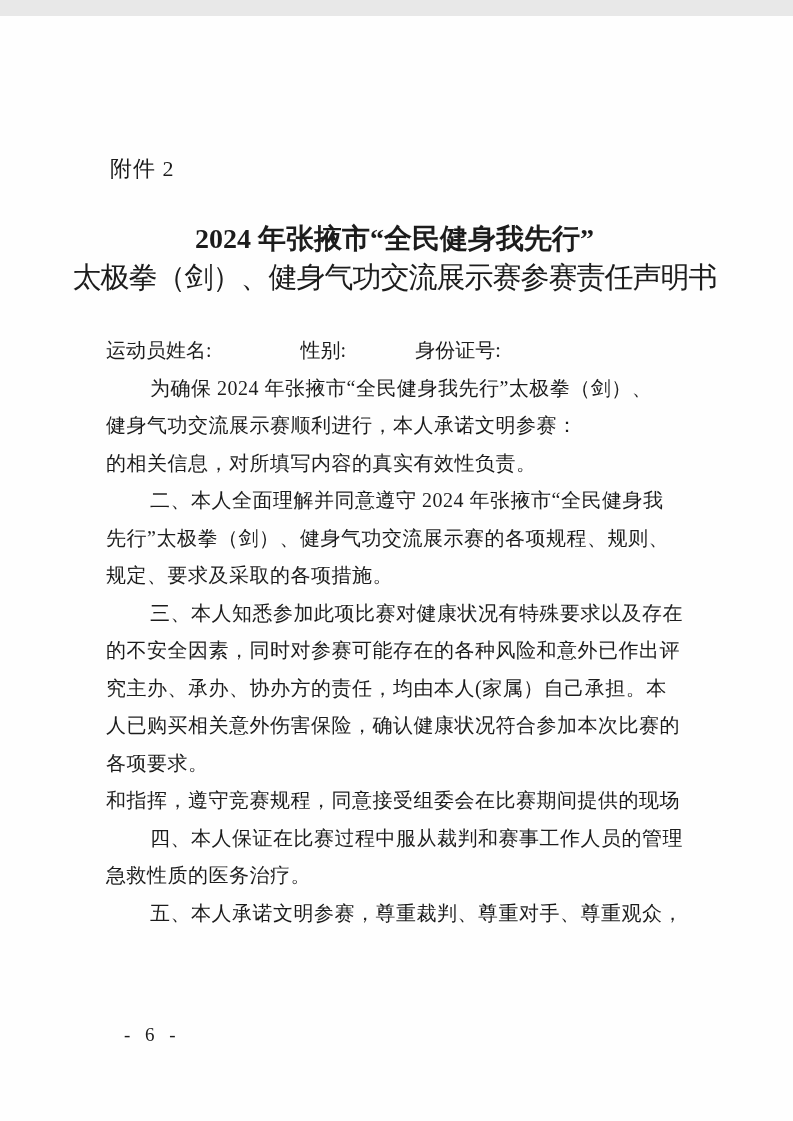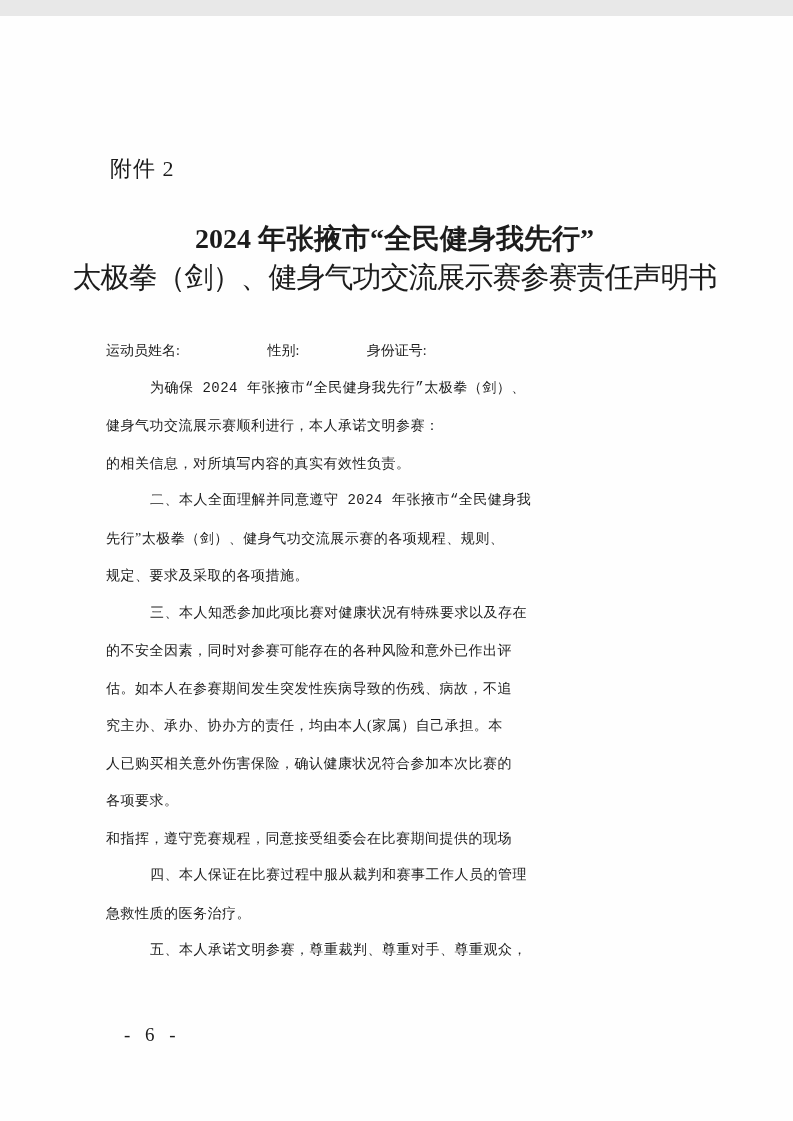--- a/index.html
+++ b/index.html
@@ -43,37 +43,36 @@
     font-weight: normal;
     letter-spacing: -1px;
     line-height: 40px;
     white-space: nowrap;
   }
   .body-block {
     position: absolute;
     left: 106px;
     top: 316px;
     width: 600px;
-    font-size: 14px;
+    font-size: 20px;
     line-height: 37.5px;
   }
   .fields-row {
     white-space: nowrap;
     height: 37.5px;
   }
   .field-gender { margin-left: 84px; }
   .field-id { margin-left: 64px; }
   .line {
     white-space: nowrap;
     height: 37.5px;
     letter-spacing: 0.5px;
   }
   .line.indent {
     text-indent: 44px;
-    font-family: Liberation Mono, monospace;
   }
   .page-number {
     position: absolute;
     left: 124px;
     top: 1008px;
     font-size: 19px;
     letter-spacing: 5px;
     font-family: "Liberation Serif", "DejaVu Serif", serif;
   }
 </style>
@@ -97,21 +96,20 @@
     </div>
     <div id="body-lines">
         <div class="line indent">为确保 2024 年张掖市“全民健身我先行”太极拳（剑）、</div>
         <div class="line">健身气功交流展示赛顺利进行，本人承诺文明参赛：</div>
         <div class="line">的相关信息，对所填写内容的真实有效性负责。</div>
         <div class="line indent">二、本人全面理解并同意遵守 2024 年张掖市“全民健身我</div>
         <div class="line">先行”太极拳（剑）、健身气功交流展示赛的各项规程、规则、</div>
         <div class="line">规定、要求及采取的各项措施。</div>
         <div class="line indent">三、本人知悉参加此项比赛对健康状况有特殊要求以及存在</div>
         <div class="line">的不安全因素，同时对参赛可能存在的各种风险和意外已作出评</div>
-        <div class="line">估。如本人在参赛期间发生突发性疾病导致的伤残、病故，不追</div>
         <div class="line">究主办、承办、协办方的责任，均由本人(家属）自己承担。本</div>
         <div class="line">人已购买相关意外伤害保险，确认健康状况符合参加本次比赛的</div>
         <div class="line">各项要求。</div>
         <div class="line">和指挥，遵守竞赛规程，同意接受组委会在比赛期间提供的现场</div>
         <div class="line indent">四、本人保证在比赛过程中服从裁判和赛事工作人员的管理</div>
         <div class="line">急救性质的医务治疗。</div>
         <div class="line indent">五、本人承诺文明参赛，尊重裁判、尊重对手、尊重观众，</div>
       </div>
   </div>
 

